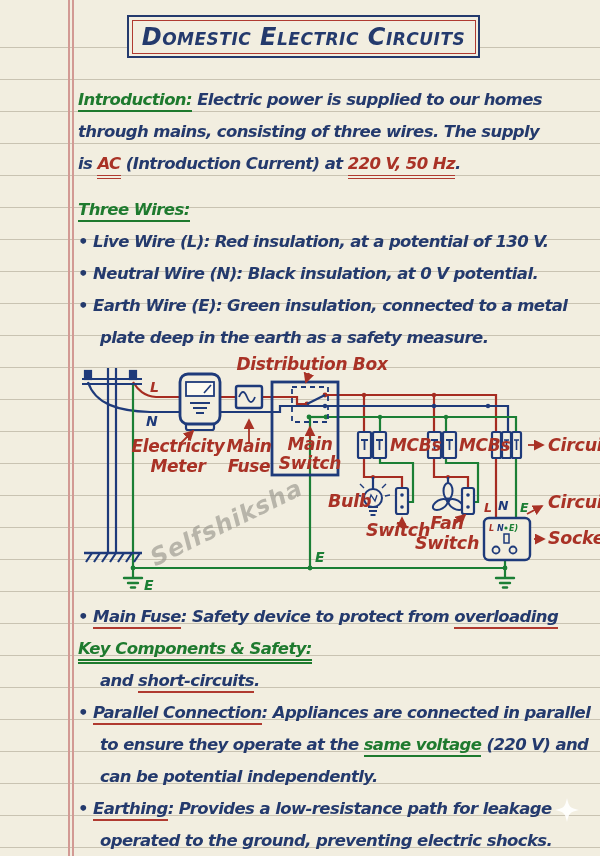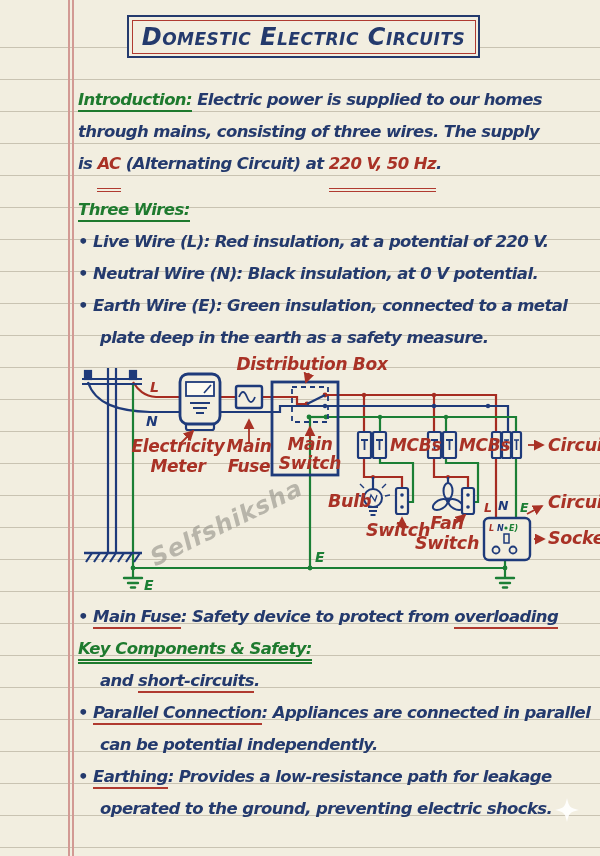--- a/index.html
+++ b/index.html
@@ -19,21 +19,21 @@
   .title-text{font-variant:small-caps;font-weight:bold;font-style:italic;font-size:24px;color:#243a6d;letter-spacing:.5px;}
   .txt{position:absolute;left:78px;width:512px;color:#243a6d;font-style:italic;font-weight:bold;
     font-size:16.5px;line-height:32px;letter-spacing:-0.6px;}
   .line{white-space:nowrap;}
   .wrap{padding-left:22px;}
   .green{color:#1e7a2e;}
   .red{color:#a93226;}
   .u-green{border-bottom:2.5px solid #1e7a2e;padding-bottom:1px;}
   .uu-green{border-bottom:5px double #1e7a2e;padding-bottom:1px;}
   .u-red{border-bottom:2px solid #b03a30;padding-bottom:1px;}
-  .uu-red{border-bottom:4px double #b03a30;padding-bottom:15px;}
+  .uu-red{border-bottom:4px double #b03a30;padding-bottom:2px;}
   svg text{font-family:"DejaVu Sans",sans-serif;}
   .rl{font-style:italic;font-weight:bold;font-size:17px;fill:#a93226;letter-spacing:-0.3px;}
   .rl2{font-style:italic;font-weight:bold;font-size:17.5px;fill:#a93226;letter-spacing:-0.3px;}
   .wl{font-style:italic;font-weight:bold;font-size:14px;letter-spacing:-0.3px;}
   .wls{font-style:italic;font-weight:bold;font-size:12.5px;letter-spacing:-0.3px;}
   .wlt{font-style:italic;font-weight:bold;font-size:8px;}
   .wm{font-style:italic;font-weight:bold;font-size:24px;fill:#9a988e;opacity:.65;letter-spacing:1px;}
 </style>
 </head>
 <body>
@@ -45,29 +45,29 @@
       <span class="title-text">Domestic Electric Circuits</span>
     </div>
   </div>
 
   <div class="txt" style="top:84px;">
     <div class="line">
       <span class="green u-green">Introduction:</span><span> Electric power is supplied to our homes</span>
     </div>
     <div class="line">through mains, consisting of three wires. The supply</div>
     <div class="line">
-      <span>is </span><span class="red uu-red">AC</span><span> (Alternating Circuit) at </span><span class="red uu-red">220 V, 50 Hz</span><span>.</span>
+      <span>is </span><span class="red uu-red">AC</span><span> (Introduction Current) at </span><span class="red uu-red">220 V, 50 Hz</span><span>.</span>
     </div>
   </div>
 
   <div class="txt" style="top:194px;">
     <div class="line">
       <span class="green u-green">Three Wires:</span>
     </div>
-    <div class="line">• Live Wire (L): Red insulation, at a potential of 220 V.</div>
+    <div class="line">• Live Wire (L): Red insulation, at a potential of 130 V.</div>
     <div class="line">• Neutral Wire (N): Black insulation, at 0 V potential.</div>
     <div class="line">• Earth Wire (E): Green insulation, connected to a metal</div>
     <div class="line wrap">plate deep in the earth as a safety measure.</div>
   </div>
 
   <svg style="position:absolute;left:0;top:340px;" width="600" height="262" viewBox="0 0 600 262">
     <defs>
       <marker id="ar" markerWidth="7" markerHeight="7" refX="5" refY="3" orient="auto">
         <path d="M0,0 L6,3 L0,6 Z" fill="#a93226"></path>
       </marker>
@@ -272,20 +272,23 @@
     </div>
     <div class="line">
       <span class="green uu-green">Key Components &amp; Safety:</span>
     </div>
     <div class="line wrap">
       <span>and </span><span class="u-red">short-circuits</span><span>.</span>
     </div>
     <div class="line">
       <span>• </span><span class="u-red">Parallel Connection</span><span>: Appliances are connected in parallel</span>
     </div>
+    <div class="line wrap">
+      <span>to ensure they operate at the </span><span class="green u-green">same voltage</span><span> (220 V) and</span>
+    </div>
     <div class="line wrap">can be potential independently.</div>
     <div class="line">
       <span>• </span><span class="u-red">Earthing</span><span>: Provides a low-resistance path for leakage</span>
     </div>
     <div class="line wrap">operated to the ground, preventing electric shocks.</div>
   </div>
 
   <svg style="position:absolute;left:552px;top:795px;" width="30" height="30" viewBox="-15 -15 30 30">
     <path d="M0,-12 C2,-3 3,-2 12,0 C3,2 2,3 0,12 C-2,3 -3,2 -12,0 C-3,-2 -2,-3 0,-12 Z" fill="#ffffff" opacity="0.9"></path>
   </svg>

